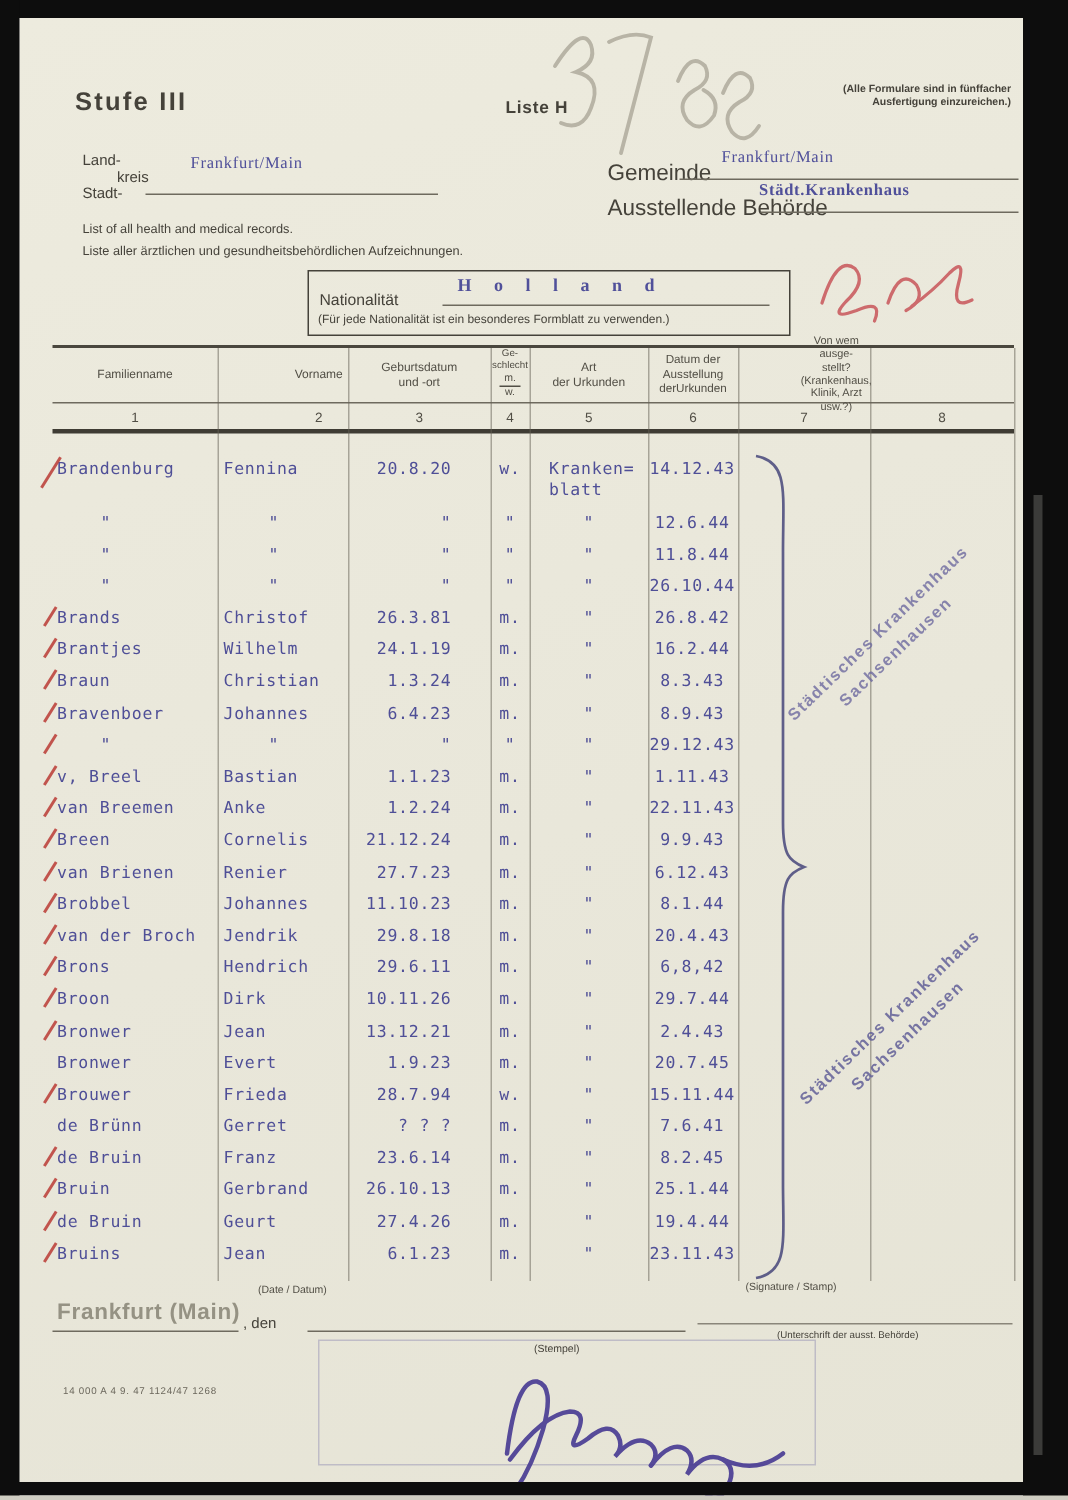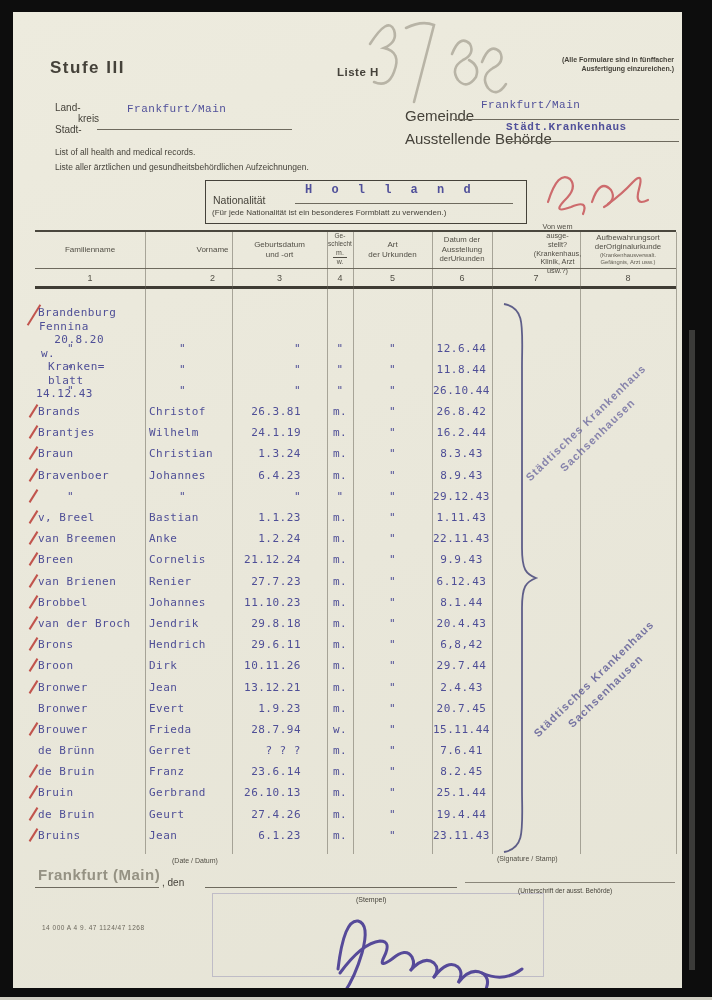--- a/index.html
+++ b/index.html
@@ -27,21 +27,21 @@
   .lbl-stadt{left:55px;top:124px;font-size:10px;}
   .line{background:#6e6a5e;height:1px;}
   .line-kreis{left:97px;top:129px;width:195px;}
   .lbl-gemeinde{left:405px;top:107px;}
   .line-gemeinde{left:453px;top:119px;width:226px;}
   .lbl-behoerde{left:405px;top:130px;}
   .line-behoerde{left:507px;top:141px;width:172px;}
   .sub-en{left:55px;top:147px;font-size:8.5px;}
   .sub-de{left:55px;top:162px;font-size:8.5px;}
 
-  .tw{font-family:Liberation Mono, monospace;color:#50509a;
+  .tw{font-family:Liberation Serif, serif;color:#50509a;
       font-size:11px;letter-spacing:.5px;white-space:pre;}
   .tw-landkreis{left:127px;top:103px;}
   .tw-gemeinde{left:481px;top:99px;}
   .tw-behoerde{left:506px;top:121px;font-weight:bold;}
 
   .natbox{left:205px;top:180px;width:320px;height:42px;border:1.5px solid #45423a;}
   .nat-label{left:213px;top:194px;font-size:10.5px;}
   .nat-value{left:305px;top:183px;font-size:12px;font-weight:bold;letter-spacing:6px;}
   .line-nat{left:295px;top:203px;width:218px;}
   .nat-note{left:212px;top:208px;font-size:8px;}
@@ -62,21 +62,21 @@
   .frac{display:inline-block;font-size:7px;margin-top:1px;}
   .fm{display:block;border-bottom:1px solid #514e45;padding:0 3px;}
   .fw{display:block;padding:0 3px;}
   .l-top{left:35px;top:230px;width:641px;height:2px;background:#4a473e;}
   .l-mid{left:35px;top:268px;width:641px;height:1px;background:#6e6a5e;}
   .l-bot{left:35px;top:286px;width:641px;height:2.5px;background:#3f3c34;}
   .vline{position:absolute;top:232px;height:622px;width:1px;background:rgba(100,96,84,.5);}
 
   .rows{left:35px;top:306px;width:641px;}
   .trow{display:flex;height:21.2px;align-items:flex-start;}
-  .trow.tall{height:35.5px;flex-direction:column;}
+  .trow.tall{height:35.5px;}
   .cell{font-family:"DejaVu Sans Mono","Liberation Mono",monospace;color:#4f4f97;font-size:11px;
         letter-spacing:.5px;line-height:13.5px;white-space:pre;box-sizing:border-box;}
   .cw0{width:110px;position:relative;padding-left:3px;}
   .cw1{width:87px;padding-left:4px;}
   .cw2{width:95px;text-align:right;padding-right:26px;}
   .cw3{width:26px;text-align:center;}
   .cw4{width:79px;text-align:center;}
   .cw4.artL{text-align:left;padding-left:13px;}
   .cw5{width:60px;text-align:center;padding-right:1px;}
   .ind{padding-left:32px;}
@@ -188,26 +188,20 @@
   <div class="th c5">
       <span class="pre lab75">Datum der
 Ausstellung
 derUrkunden</span>
     </div>
   <div class="th c6">
       <span class="pre small8">Von wem ausge-
 stellt?(Krankenhaus,
 Klinik, Arzt usw.?)</span>
     </div>
-  <div class="th c7">
-    <span class="pre lab75">Aufbewahrungsort
-derOriginalurkunde</span>
-    <span class="pre sub8">(Krankenhausverwalt.
-Gefängnis, Arzt usw.)</span>
-  </div>
 
   <div class="tn c0">1</div>
   <div class="tn c1">2</div>
   <div class="tn c2">3</div>
   <div class="tn c3">4</div>
   <div class="tn c4">5</div>
   <div class="tn c5">6</div>
   <div class="tn c6">7</div>
   <div class="tn c7">8</div>
 

